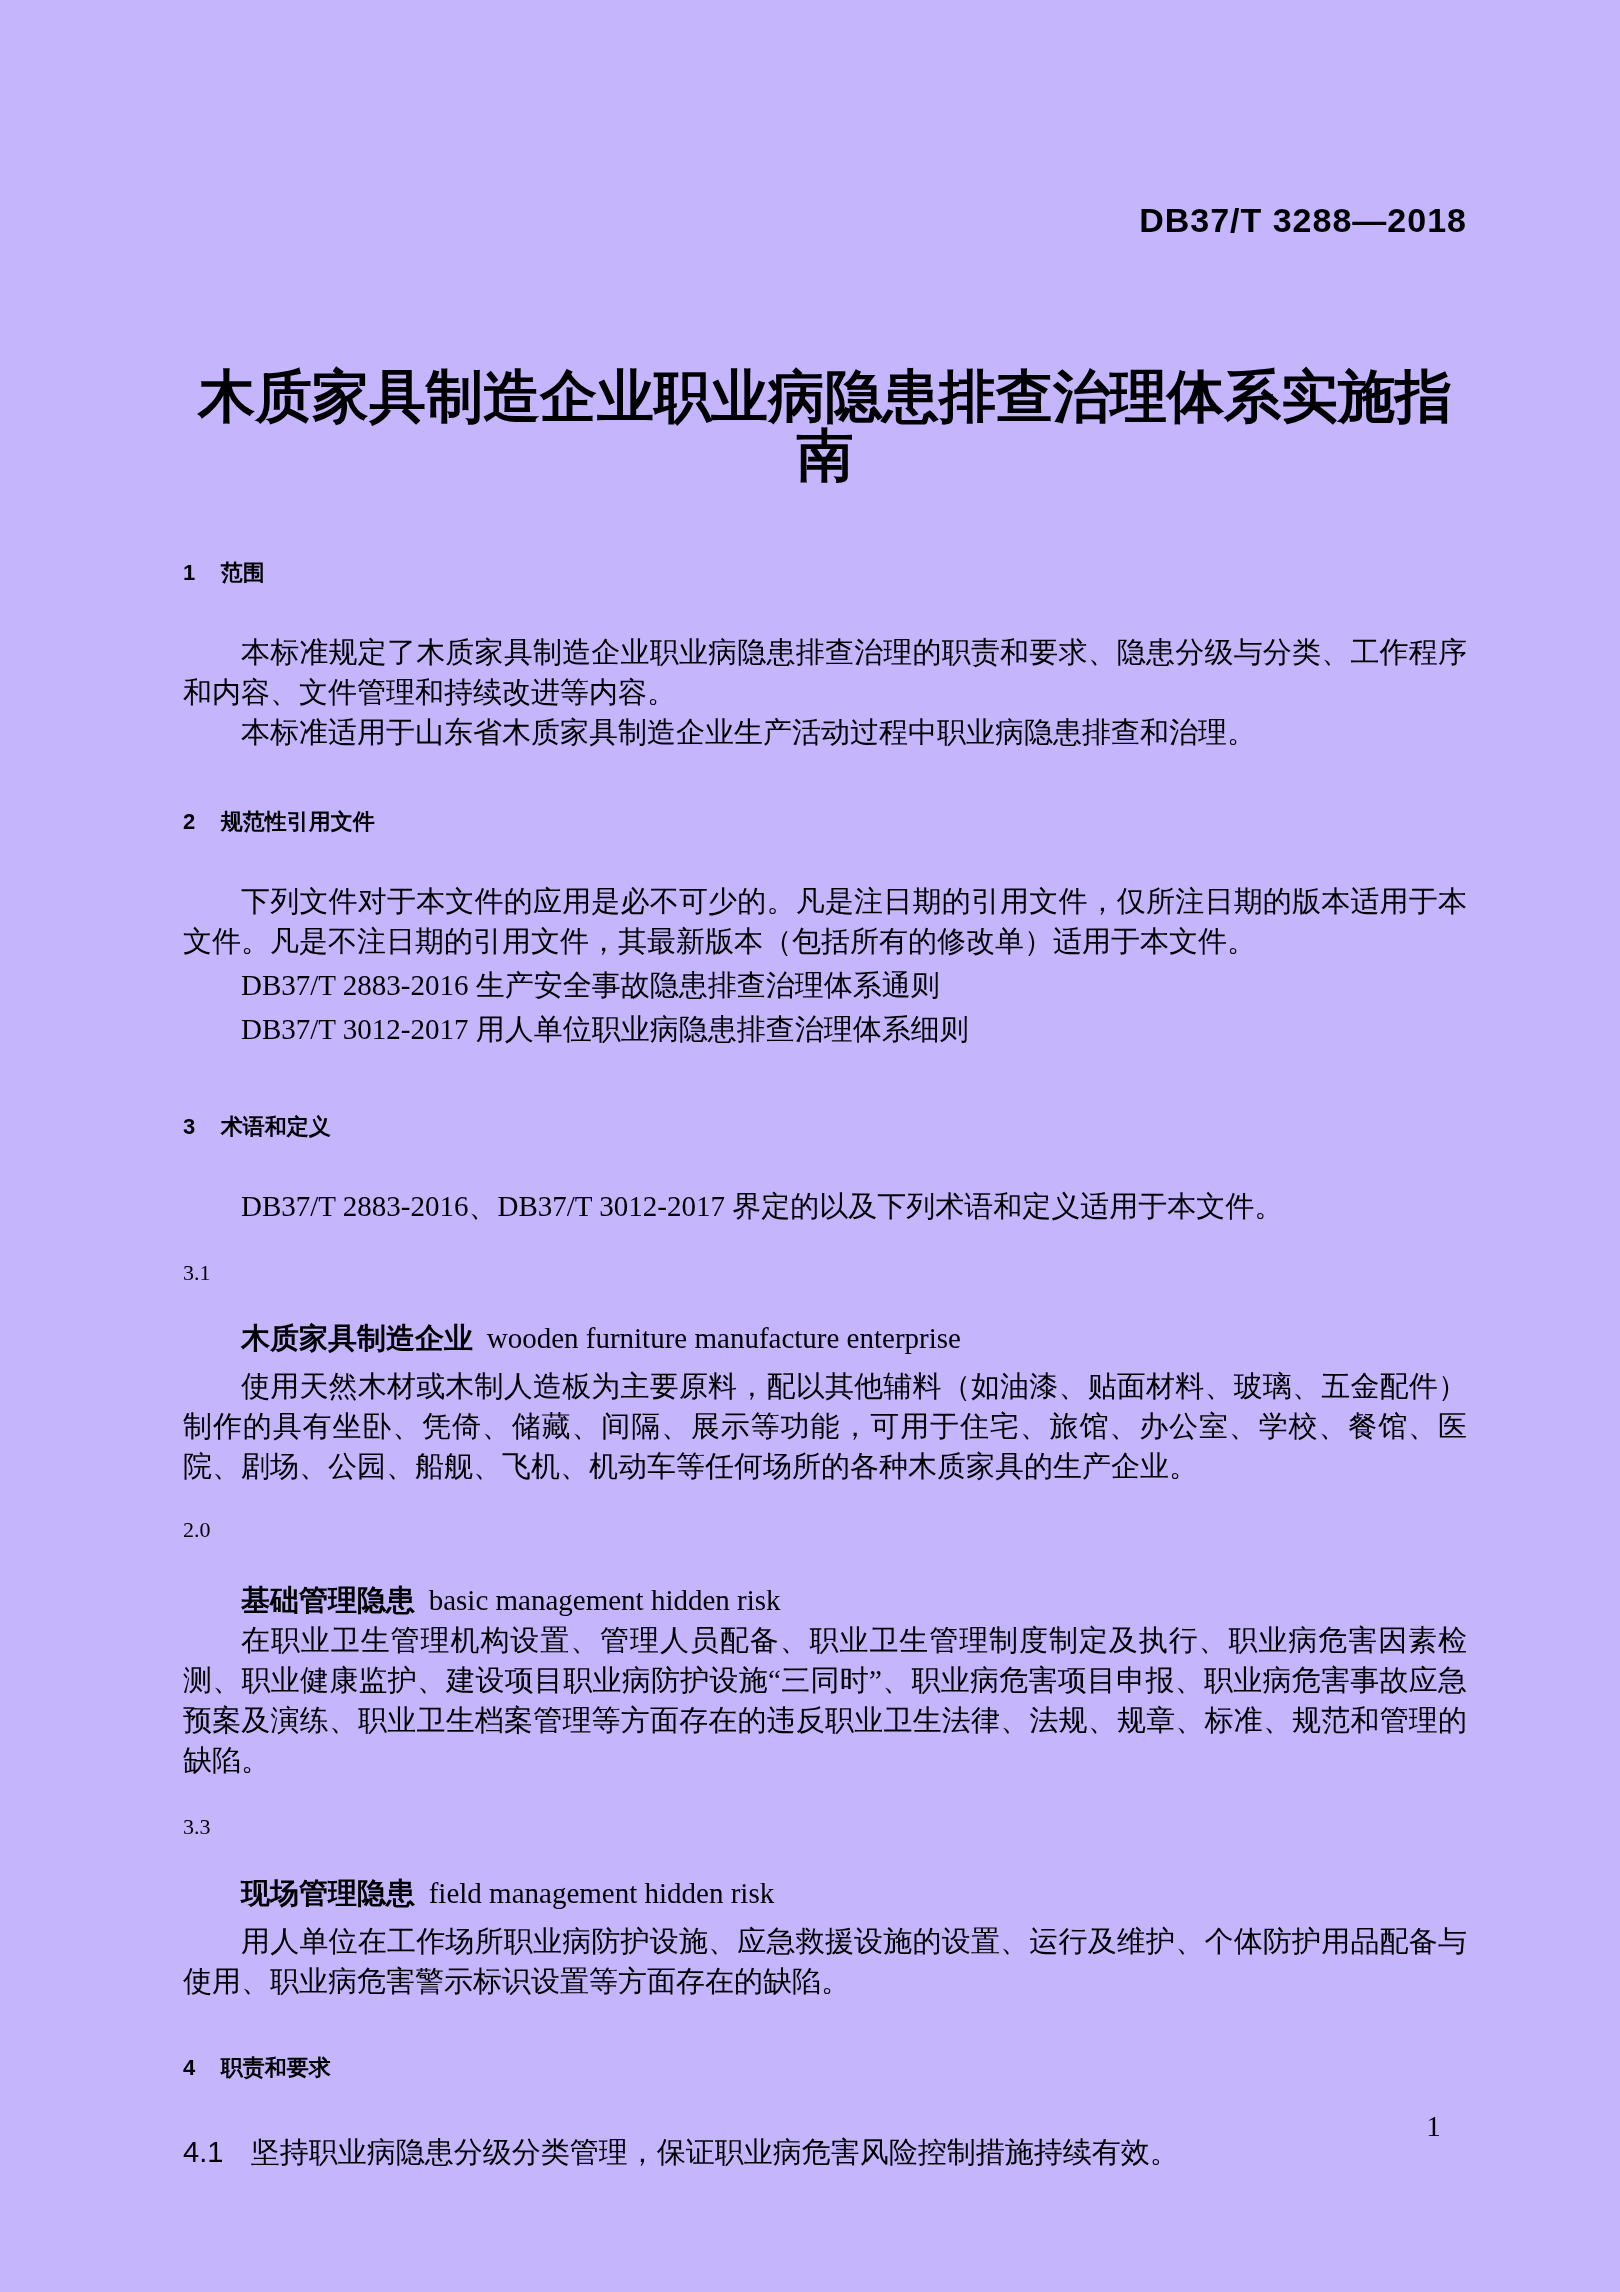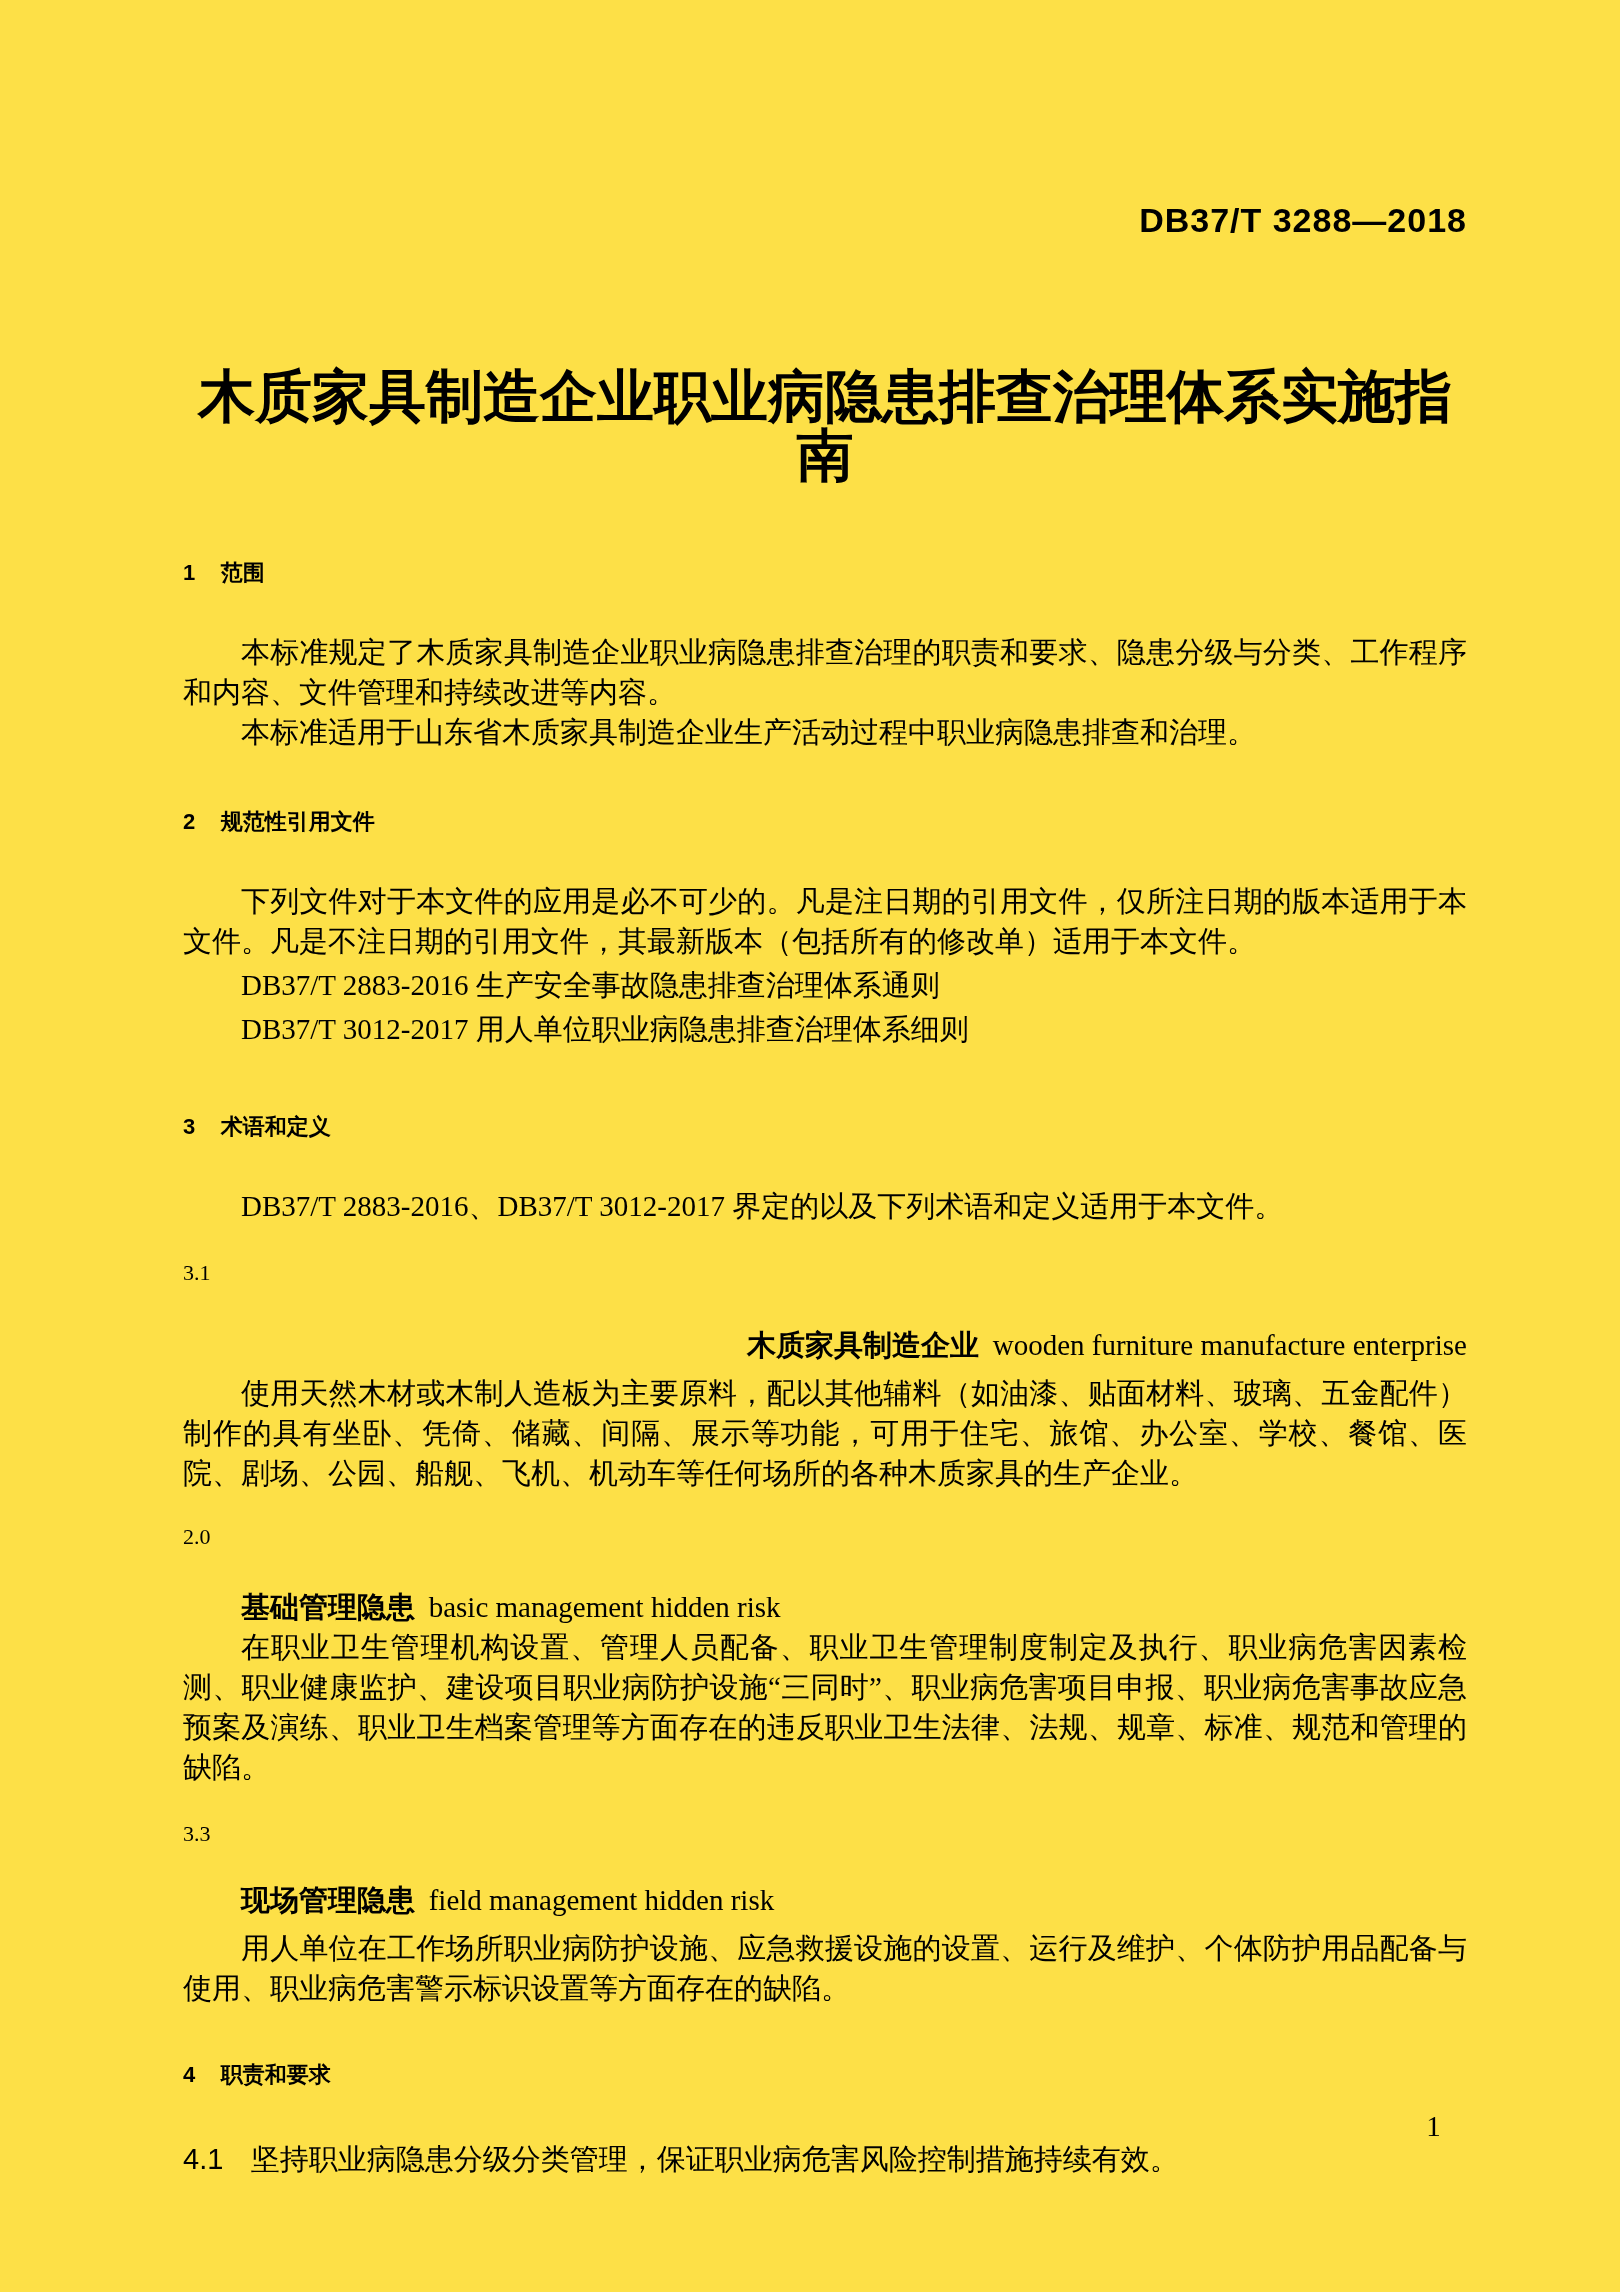--- a/index.html
+++ b/index.html
@@ -5,21 +5,21 @@
   html, body {
     margin: 0;
     padding: 0;
     background: #ffffff;
   }
   .page {
     position: relative;
     width: 1620px;
     height: 2293px;
     margin: 0 auto;
-    background: #fde047;
+    background: #c4b5fd;
     color: #000000;
     box-sizing: border-box;
     padding: 201px 153px 0 183px;
     font-family: "Liberation Serif", "DejaVu Serif", serif;
     font-size: 29px;
     line-height: 40px;
     overflow: hidden;
   }
   
   .doc-header {
@@ -69,21 +69,21 @@
     font-size: 22px;
     line-height: 40px;
   }
   .tn-1 { margin-top: 27.4px; }
   .tn-2 { margin-top: 24.5px; }
   .tn-3 { margin-top: 26.5px; }
   .term-line {
     padding-left: 2em;
     line-height: 40px;
   }
-  .tl-1 { margin-top: 32px; text-align: right; }
+  .tl-1 { margin-top: 25px; }
   .tl-2 { margin-top: 30px; }
   .tl-3 { margin-top: 26.5px; }
   .term-zh {
     font-family: "Liberation Sans", "DejaVu Sans", sans-serif;
     font-weight: 700;
   }
   .term-en {
     font-family: "Liberation Serif", "DejaVu Serif", serif;
     margin-left: 13.7px;
   }

